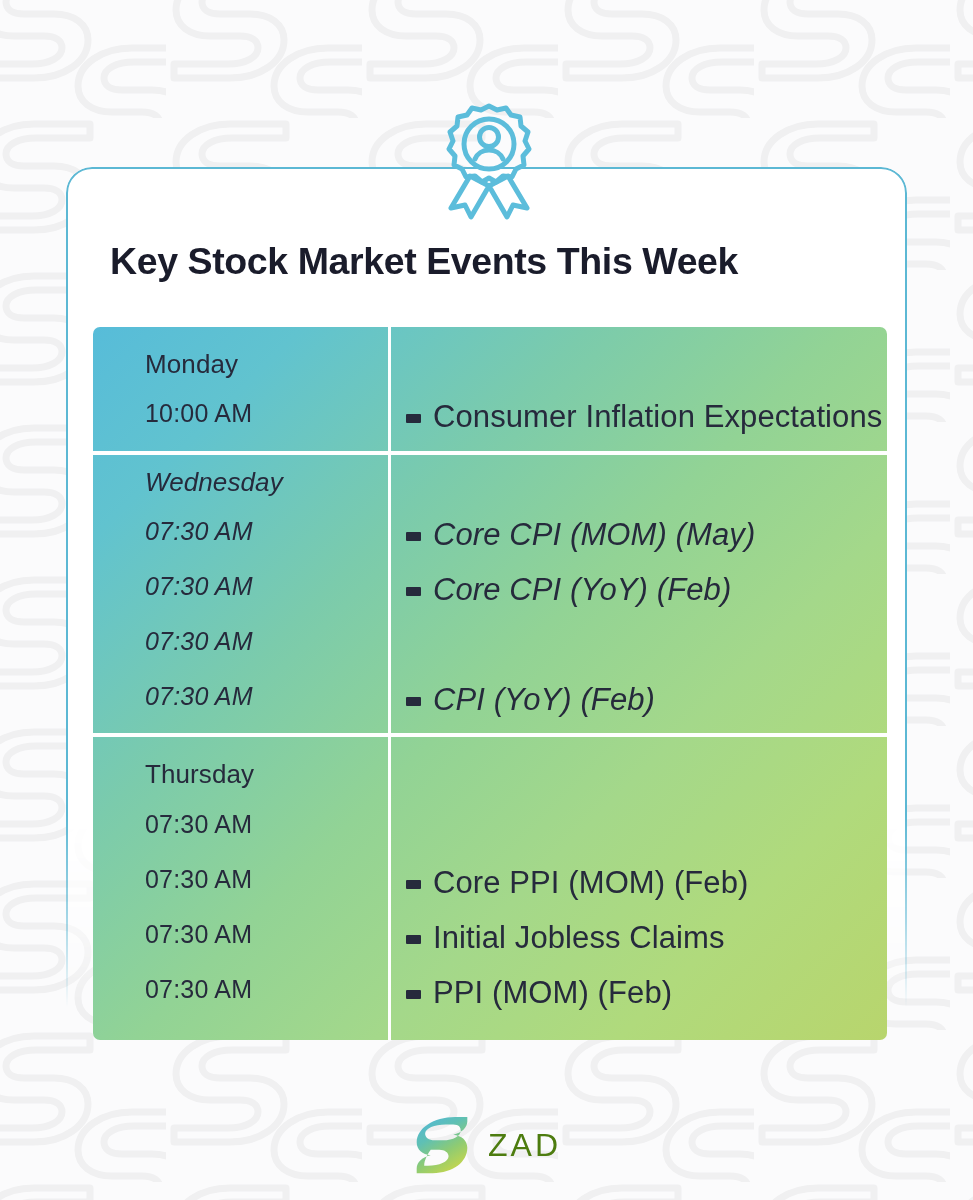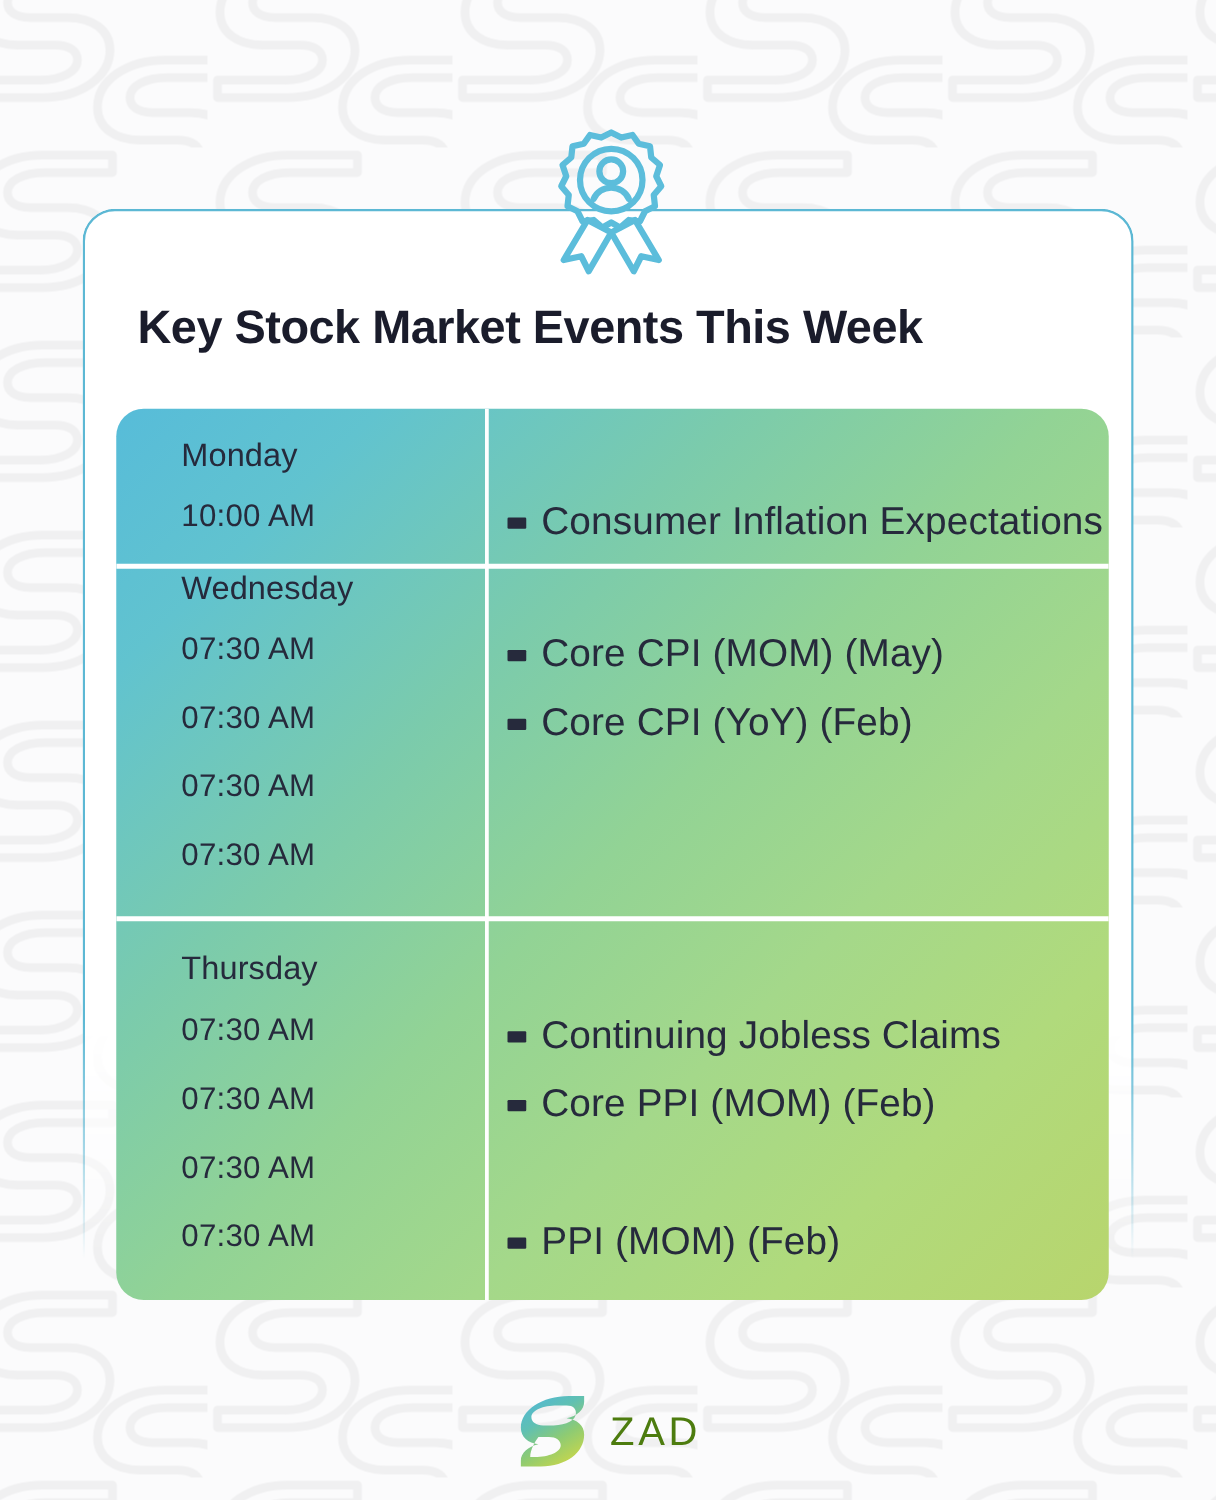--- a/index.html
+++ b/index.html
@@ -71,21 +71,21 @@
     font-family: "Liberation Sans", sans-serif;
   }
 
   
   #schedule {
     position: absolute;
     left: 93px;
     top: 327px;
     width: 794px;
     height: 713px;
-    border-radius: 22px;
+    border-radius: 7px;
     background:
       linear-gradient(135deg,
         #57bcd9 0%,
         #61c3cf 14%,
         #7bcbac 33%,
         #92d395 50%,
         #a4d88a 66%,
         #b0da7c 82%,
         #b8d56d 100%);
     z-index: 2;
@@ -248,63 +248,67 @@
     <div class="row" style="top:72px;">
       <div class="time-cell" style="top:0;">10:00 AM</div>
       <div class="event-cell" style="top:0;">
         <span class="bullet"></span>
         <span class="event-text">Consumer Inflation Expectations</span>
       </div>
     </div>
   </div>
   <div class="group-sep" style="top:124px;"></div>
 
-  <div class="day-group" style="top:116px;height:280px;">
+  <div class="day-group" style="top:128px;height:280px;font-style:italic;">
     <div class="day-label" style="top:12px;">Wednesday</div>
     <div class="row" style="top:62px;">
       <div class="time-cell" style="top:0;">07:30 AM</div>
       <div class="event-cell" style="top:0;">
         <span class="bullet"></span>
         <span class="event-text">Core CPI (MOM) (May)</span>
       </div>
     </div>
     <div class="row" style="top:117px;">
       <div class="time-cell" style="top:0;">07:30 AM</div>
       <div class="event-cell" style="top:0;text-align:right;">
         <span class="bullet"></span>
         <span class="event-text">Core CPI (YoY) (Feb)</span>
       </div>
     </div>
     <div class="row" style="top:172px;">
       <div class="time-cell" style="top:0;">07:30 AM</div>
     </div>
     <div class="row" style="top:227px;">
       <div class="time-cell" style="top:0;">07:30 AM</div>
+      <div class="event-cell" style="top:0;">
+        <span class="bullet"></span>
+        <span class="event-text">CPI (YoY) (Feb)</span>
+      </div>
     </div>
   </div>
   <div class="group-sep" style="top:406px;"></div>
 
   <div class="day-group" style="top:410px;height:258px;text-decoration:underline;">
     <div class="day-label" style="top:22px;">Thursday</div>
     <div class="row" style="top:73px;">
       <div class="time-cell" style="top:0;">07:30 AM</div>
-      <div class="event-cell" style="top:0;">
-        <span class="bullet"></span>
-        <span class="event-text">Continuing Jobless Claims</span>
-      </div>
     </div>
     <div class="row" style="top:128px;">
       <div class="time-cell" style="top:0;">07:30 AM</div>
       <div class="event-cell" style="top:0;">
         <span class="bullet"></span>
         <span class="event-text">Core PPI (MOM) (Feb)</span>
       </div>
     </div>
     <div class="row" style="top:183px;">
       <div class="time-cell" style="top:0;">07:30 AM</div>
+      <div class="event-cell" style="top:0;">
+        <span class="bullet"></span>
+        <span class="event-text">Initial Jobless Claims</span>
+      </div>
     </div>
     <div class="row" style="top:238px;">
       <div class="time-cell" style="top:0;">07:30 AM</div>
       <div class="event-cell" style="top:0;">
         <span class="bullet"></span>
         <span class="event-text">PPI (MOM) (Feb)</span>
       </div>
     </div>
   </div>
 </div>

